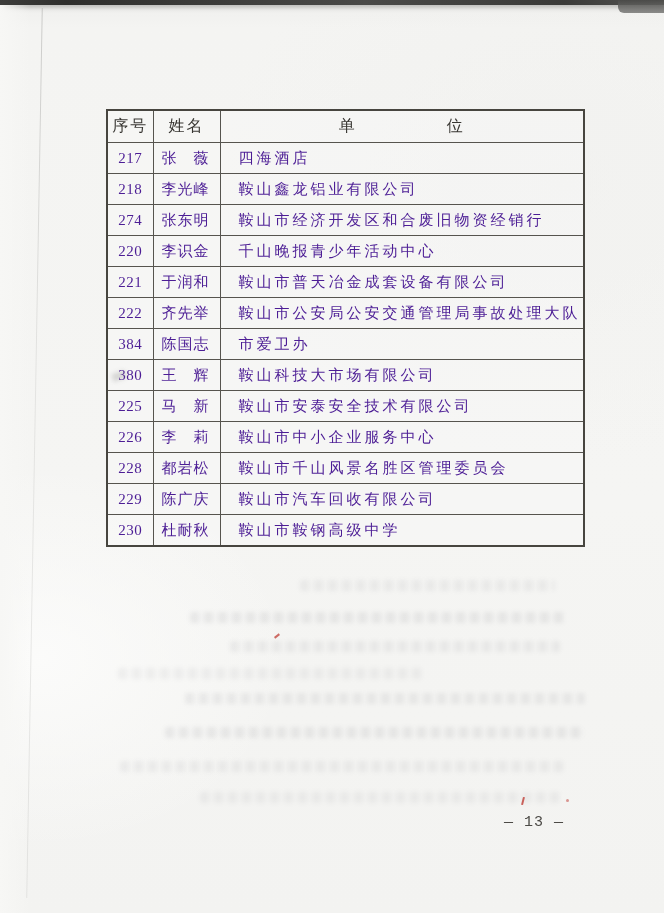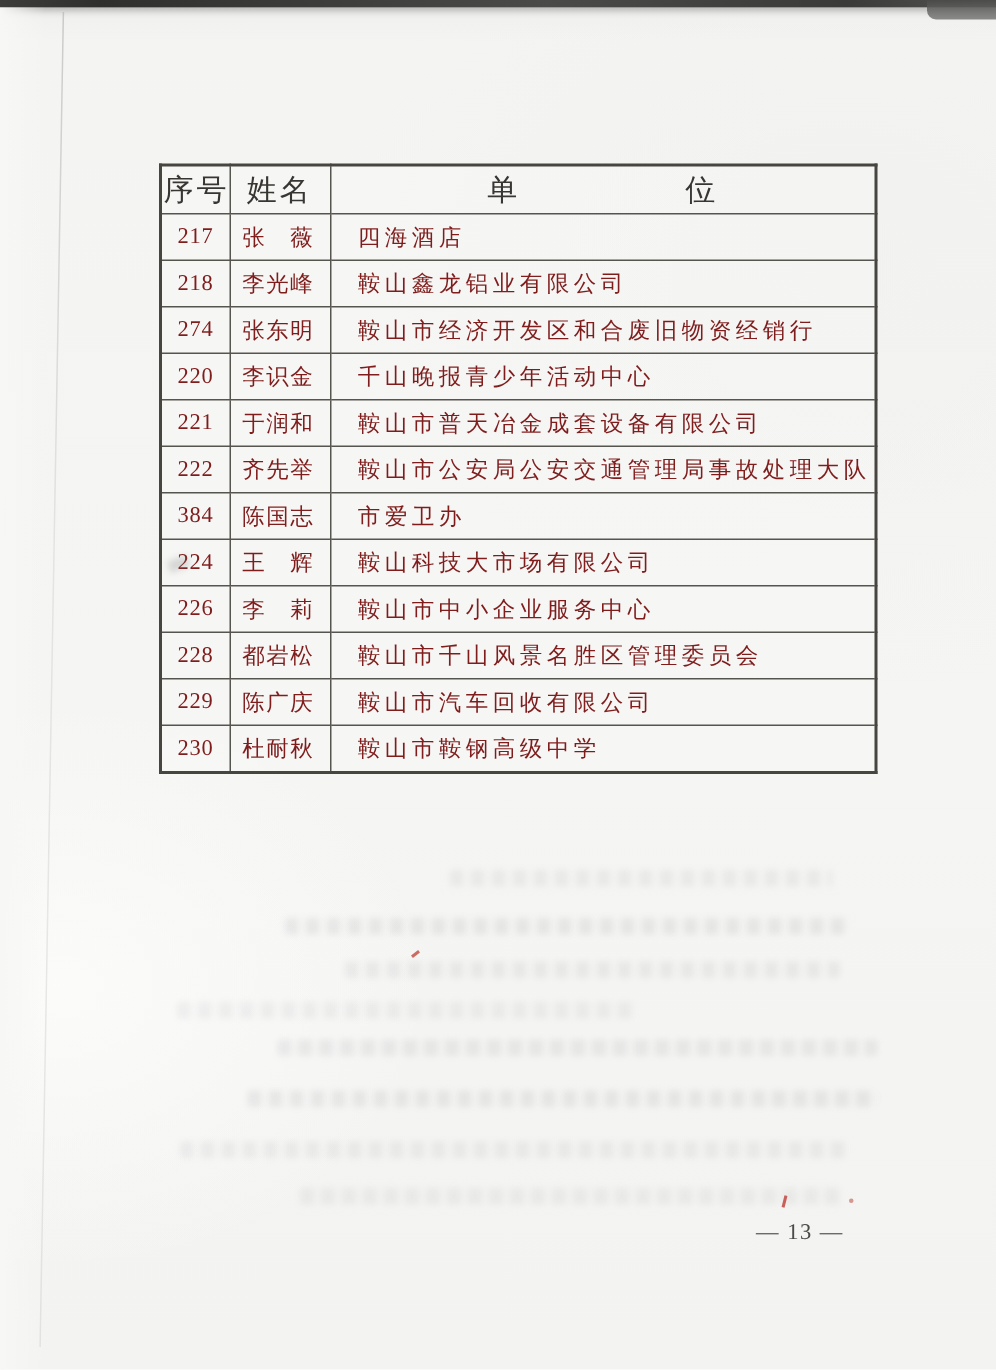--- a/index.html
+++ b/index.html
@@ -40,45 +40,45 @@
   .roster-table-wrap { position: absolute; left: 106px; top: 109px; }
   table.roster {
     border-collapse: collapse;
     table-layout: fixed;
     width: 477px;
     background: rgba(250,250,248,0.35);
   }
   table.roster th, table.roster td {
     border: 1px solid #56544e;
     vertical-align: middle;
-    color: #7f1d1d;
+    color: #4c1d95;
     overflow: hidden;
     white-space: nowrap;
   }
   table.roster { border: 2px solid #47453f; }
   table.roster th {
     height: 29px;
     font-weight: normal;
-    font-size: 20px;
+    font-size: 16px;
     letter-spacing: 2px;
     text-align: center;
     color: #383632;
   }
   table.roster td { height: 28px; font-size: 15px; }
   col.c-no   { width: 46px; }
   col.c-name { width: 67px; }
   col.c-unit { width: 364px; }
   td.cell-no   { text-align: center; letter-spacing: 0.5px; font-size: 15px; color: #3d3b37; }
   td.cell-name { padding-left: 8px; letter-spacing: 1px; margin-top: 30px; }
   td.cell-unit { padding-left: 18px; letter-spacing: 3px; }
 
   
   .page-number {
     position: absolute; left: 504px; top: 814px;
-    font-size: 15px; letter-spacing: 1px; color: #4c4a46;
+    font-size: 15px; letter-spacing: 1px; color: #4c4a46; font-family: Liberation Mono, monospace;
   }
 
   
   .ghost {
     position: absolute; height: 11px; border-radius: 2px;
     background: repeating-linear-gradient(90deg,
       rgba(140,140,148,0.20) 0px, rgba(140,140,148,0.20) 9px,
       rgba(140,140,148,0.02) 9px, rgba(140,140,148,0.02) 14px);
     filter: blur(2px);
   }
@@ -145,23 +145,28 @@
         <td class="cell-no">222</td>
         <td class="cell-name">齐先举</td>
         <td class="cell-unit">鞍山市公安局公安交通管理局事故处理大队</td>
       </tr>
       <tr>
         <td class="cell-no">384</td>
         <td class="cell-name">陈国志</td>
         <td class="cell-unit">市爱卫办</td>
       </tr>
       <tr>
-        <td class="cell-no">224</td>
+        <td class="cell-no">380</td>
         <td class="cell-name">王　辉</td>
         <td class="cell-unit">鞍山科技大市场有限公司</td>
+      </tr>
+      <tr>
+        <td class="cell-no">225</td>
+        <td class="cell-name">马　新</td>
+        <td class="cell-unit">鞍山市安泰安全技术有限公司</td>
       </tr>
       <tr>
         <td class="cell-no">226</td>
         <td class="cell-name">李　莉</td>
         <td class="cell-unit">鞍山市中小企业服务中心</td>
       </tr>
       <tr>
         <td class="cell-no">228</td>
         <td class="cell-name">都岩松</td>
         <td class="cell-unit">鞍山市千山风景名胜区管理委员会</td>

